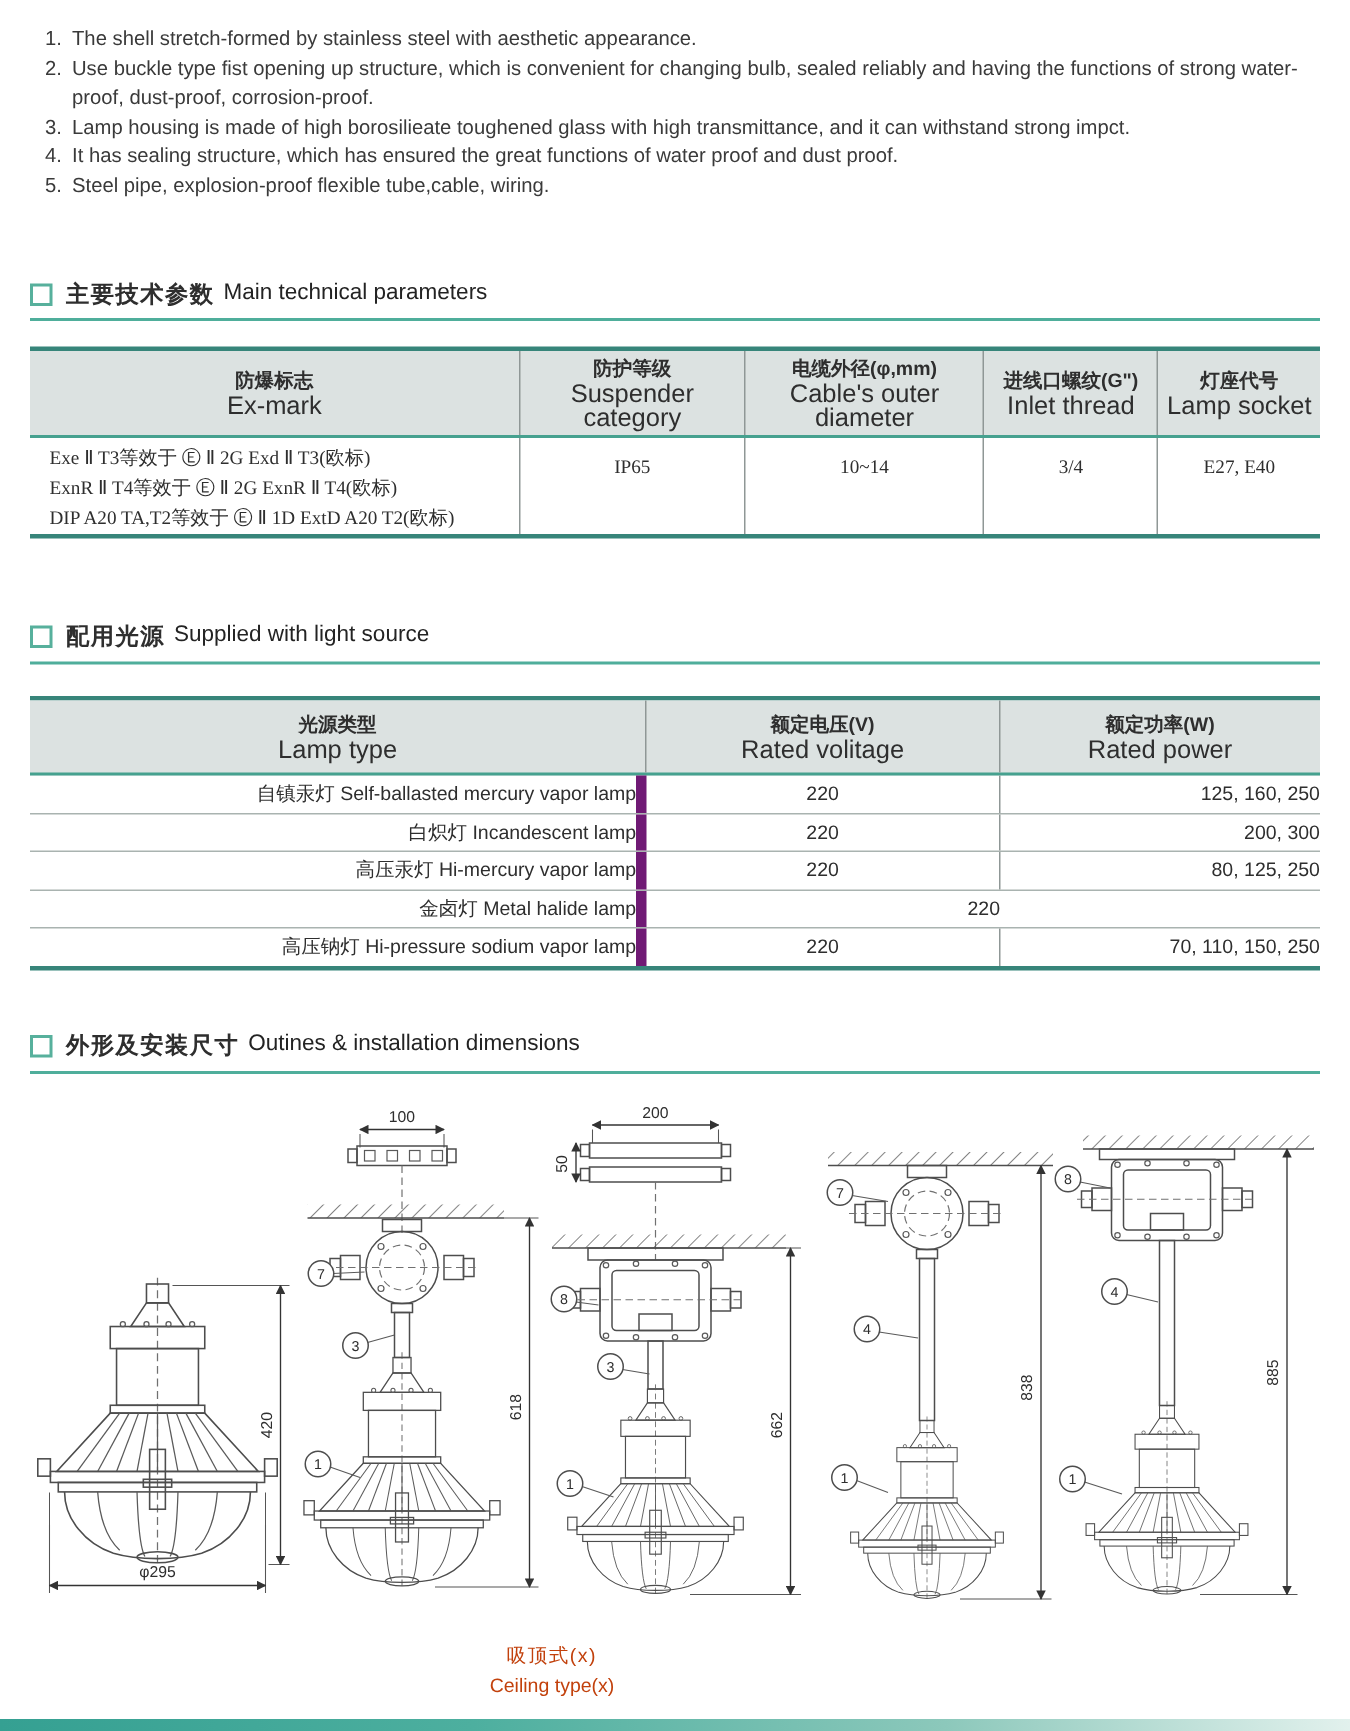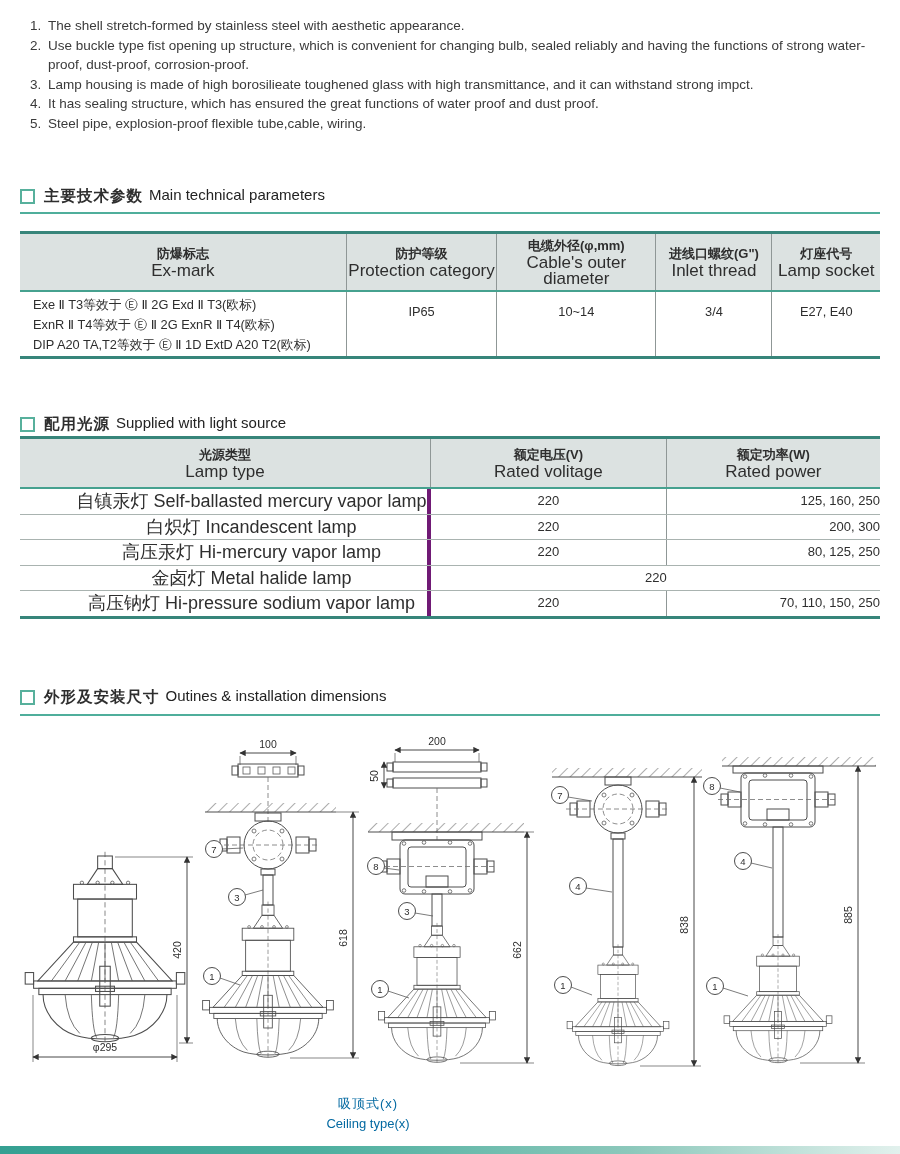--- a/index.html
+++ b/index.html
@@ -22,44 +22,44 @@
   .thead{display:grid;background:#dce2e1;border-bottom:2px solid #46a18f;}
   .tbody-grid{display:grid;}
   .t1-cols{grid-template-columns:38% 17.5% 18.5% 13.5% 12.5%;}
   .t2-cols{grid-template-columns:47.8% 27.4% 24.8%;}
   .hcell{border-right:1px solid #8f9796;text-align:center;box-sizing:border-box;
          display:flex;flex-direction:column;justify-content:center;}
   .hcell:last-child{border-right:none;}
   .th-zh{font-weight:bold;font-size:13px;line-height:18px;}
   .th-en{font-size:17px;line-height:16px;}
   .t1-head .hcell{height:56px;}
-  .t1-body{height:64px;}
+  .t1-body{height:64px;font-family:Liberation Serif, serif;}
   .bcell{border-right:1px solid #8f9796;box-sizing:border-box;font-size:12.8px;}
   .bcell:last-child{border-right:none;}
   .exmark{padding:3px 0 0 13px;line-height:20px;text-align:left;}
   .vcell{text-align:center;padding-top:12px;}
   .t2-head .hcell{height:48px;}
   .t2-row{display:grid;border-top:1px solid #a9b3b0;height:24.5px;}
   .t2-row.first{border-top:none;}
-  .t2-type{padding-left:56px;text-align:center;font-size:18px;line-height:24.5px;
-           border-right:4px solid #701a75;box-sizing:border-box;}
+  .t2-type{padding-left:56px;text-align:right;font-size:13px;line-height:24.5px;
+           border-right:7px solid #701a75;box-sizing:border-box;}
   .t2-c{text-align:center;font-size:13px;line-height:24.5px;border-right:1px solid #8f9796;box-sizing:border-box;}
   .t2-c:last-child{border-right:none;text-align:right;}
   
   .drawings{position:absolute;left:0;top:728px;width:900px;height:365px;}
   svg .ln{stroke:#4d4d4d;fill:none;stroke-width:1;}
   svg .thin{stroke:#5a5a5a;fill:none;stroke-width:.8;}
   svg .dash{stroke:#707070;fill:none;stroke-width:.8;stroke-dasharray:5 3;}
   svg .dim{stroke:#333;fill:none;stroke-width:.9;}
   svg .ext{stroke:#555;fill:none;stroke-width:.7;}
   svg .dimtxt{font:10.5px "Liberation Sans","DejaVu Sans",sans-serif;fill:#2e2e2e;}
   svg .cotxt{font:9.5px "Liberation Sans","DejaVu Sans",sans-serif;fill:#2e2e2e;}
   svg .co{fill:#fff;stroke:#4d4d4d;stroke-width:1;}
   
-  .type-label{position:absolute;width:220px;text-align:center;font-size:13px;line-height:20px;color:#0369a1;}
+  .type-label{position:absolute;width:220px;text-align:center;font-size:13px;line-height:20px;color:#c2410c;}
   .type-label .zh{letter-spacing:1px;}
   
   .footer-bar{position:absolute;left:0;top:1146px;width:900px;height:8px;
               background:linear-gradient(90deg,#35a092 0%,#4daf9f 35%,#8cc8bb 70%,#e2f1ed 100%);}
 </style>
 </head>
 <body>
 
 <div class="page">
 
@@ -94,21 +94,21 @@
   <div class="sec-rule" style="top:212px;"></div>
 
   <div class="tbl" style="top:231px;">
     <div class="thead t1-head t1-cols">
       <div class="hcell">
         <div class="th-zh">防爆标志</div>
         <div class="th-en">Ex-mark</div>
       </div>
       <div class="hcell">
         <div class="th-zh">防护等级</div>
-        <div class="th-en">Protection category</div>
+        <div class="th-en">Suspender category</div>
       </div>
       <div class="hcell">
         <div class="th-zh">电缆外径(φ,mm)</div>
         <div class="th-en">Cable's outer diameter</div>
       </div>
       <div class="hcell">
         <div class="th-zh">进线口螺纹(G")</div>
         <div class="th-en">Inlet  thread</div>
       </div>
       <div class="hcell">
@@ -129,21 +129,21 @@
     </div>
   </div>
 
   <div class="sec-head" style="top:414px;">
     <span class="sec-square"></span>
     <span class="sec-zh">配用光源</span>
     <span class="sec-en">Supplied with light source</span>
   </div>
   <div class="sec-rule" style="top:441px;"></div>
 
-  <div class="tbl" style="top:436px;">
+  <div class="tbl" style="top:464px;">
     <div class="thead t2-head t2-cols">
       <div class="hcell">
         <div class="th-zh">光源类型</div>
         <div class="th-en">Lamp type</div>
       </div>
       <div class="hcell">
         <div class="th-zh">额定电压(V)</div>
         <div class="th-en">Rated volitage</div>
       </div>
       <div class="hcell">

